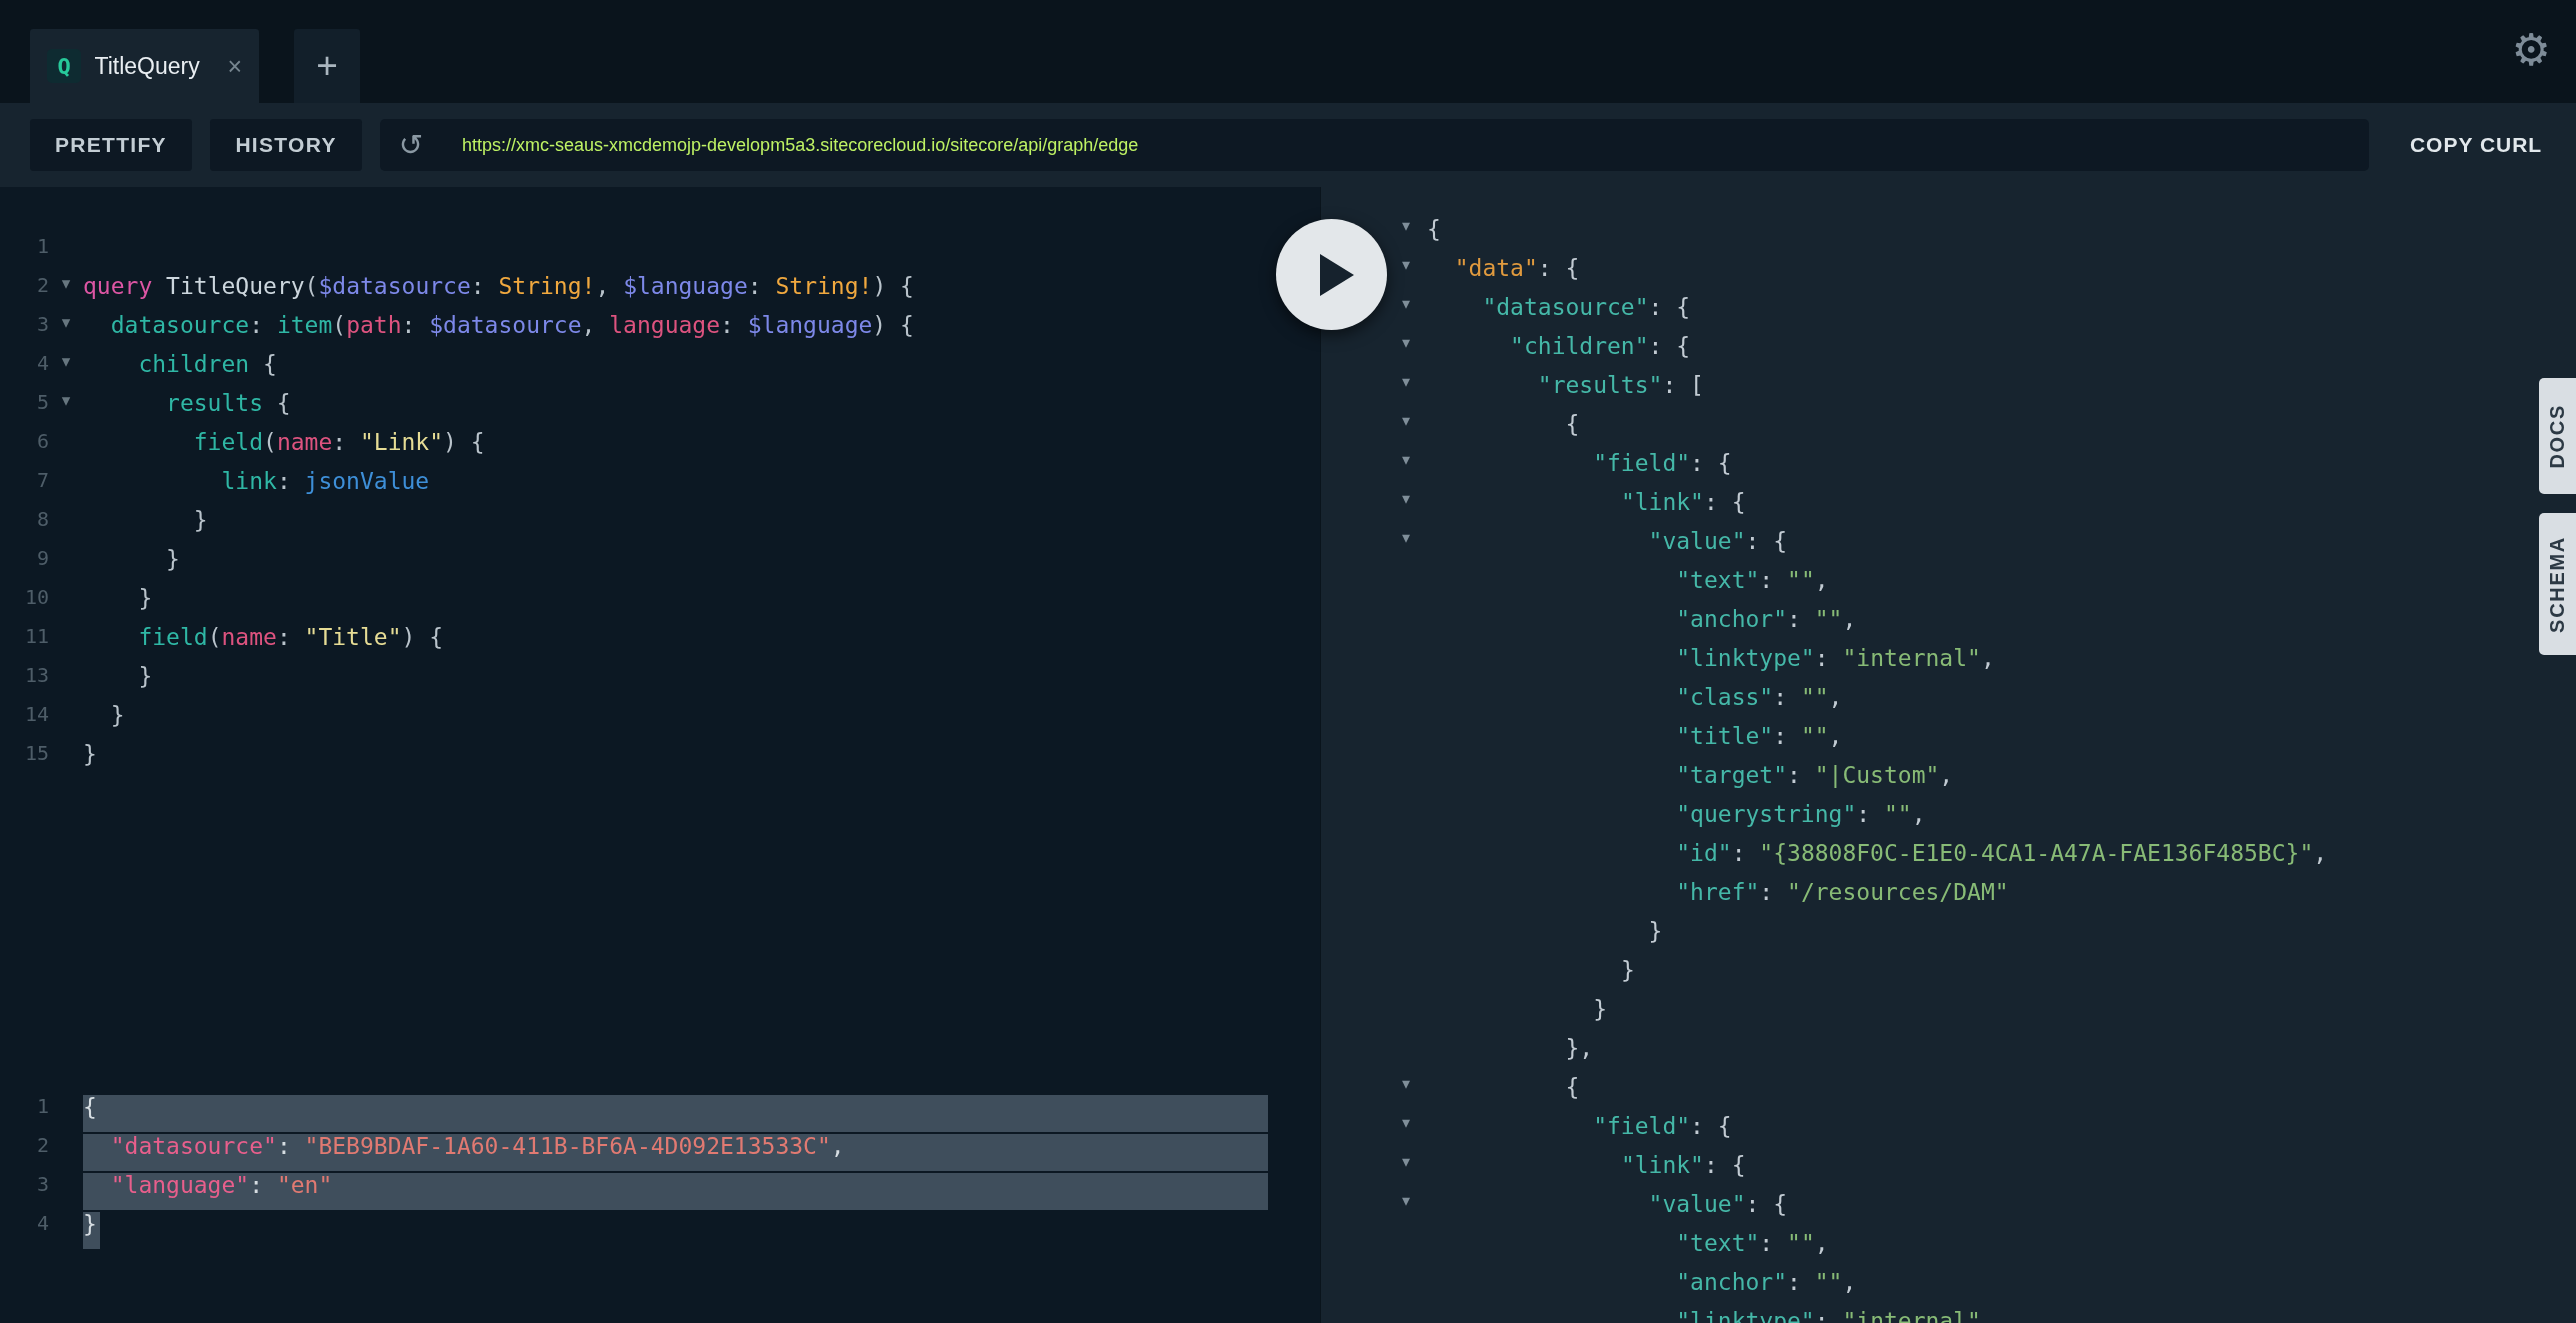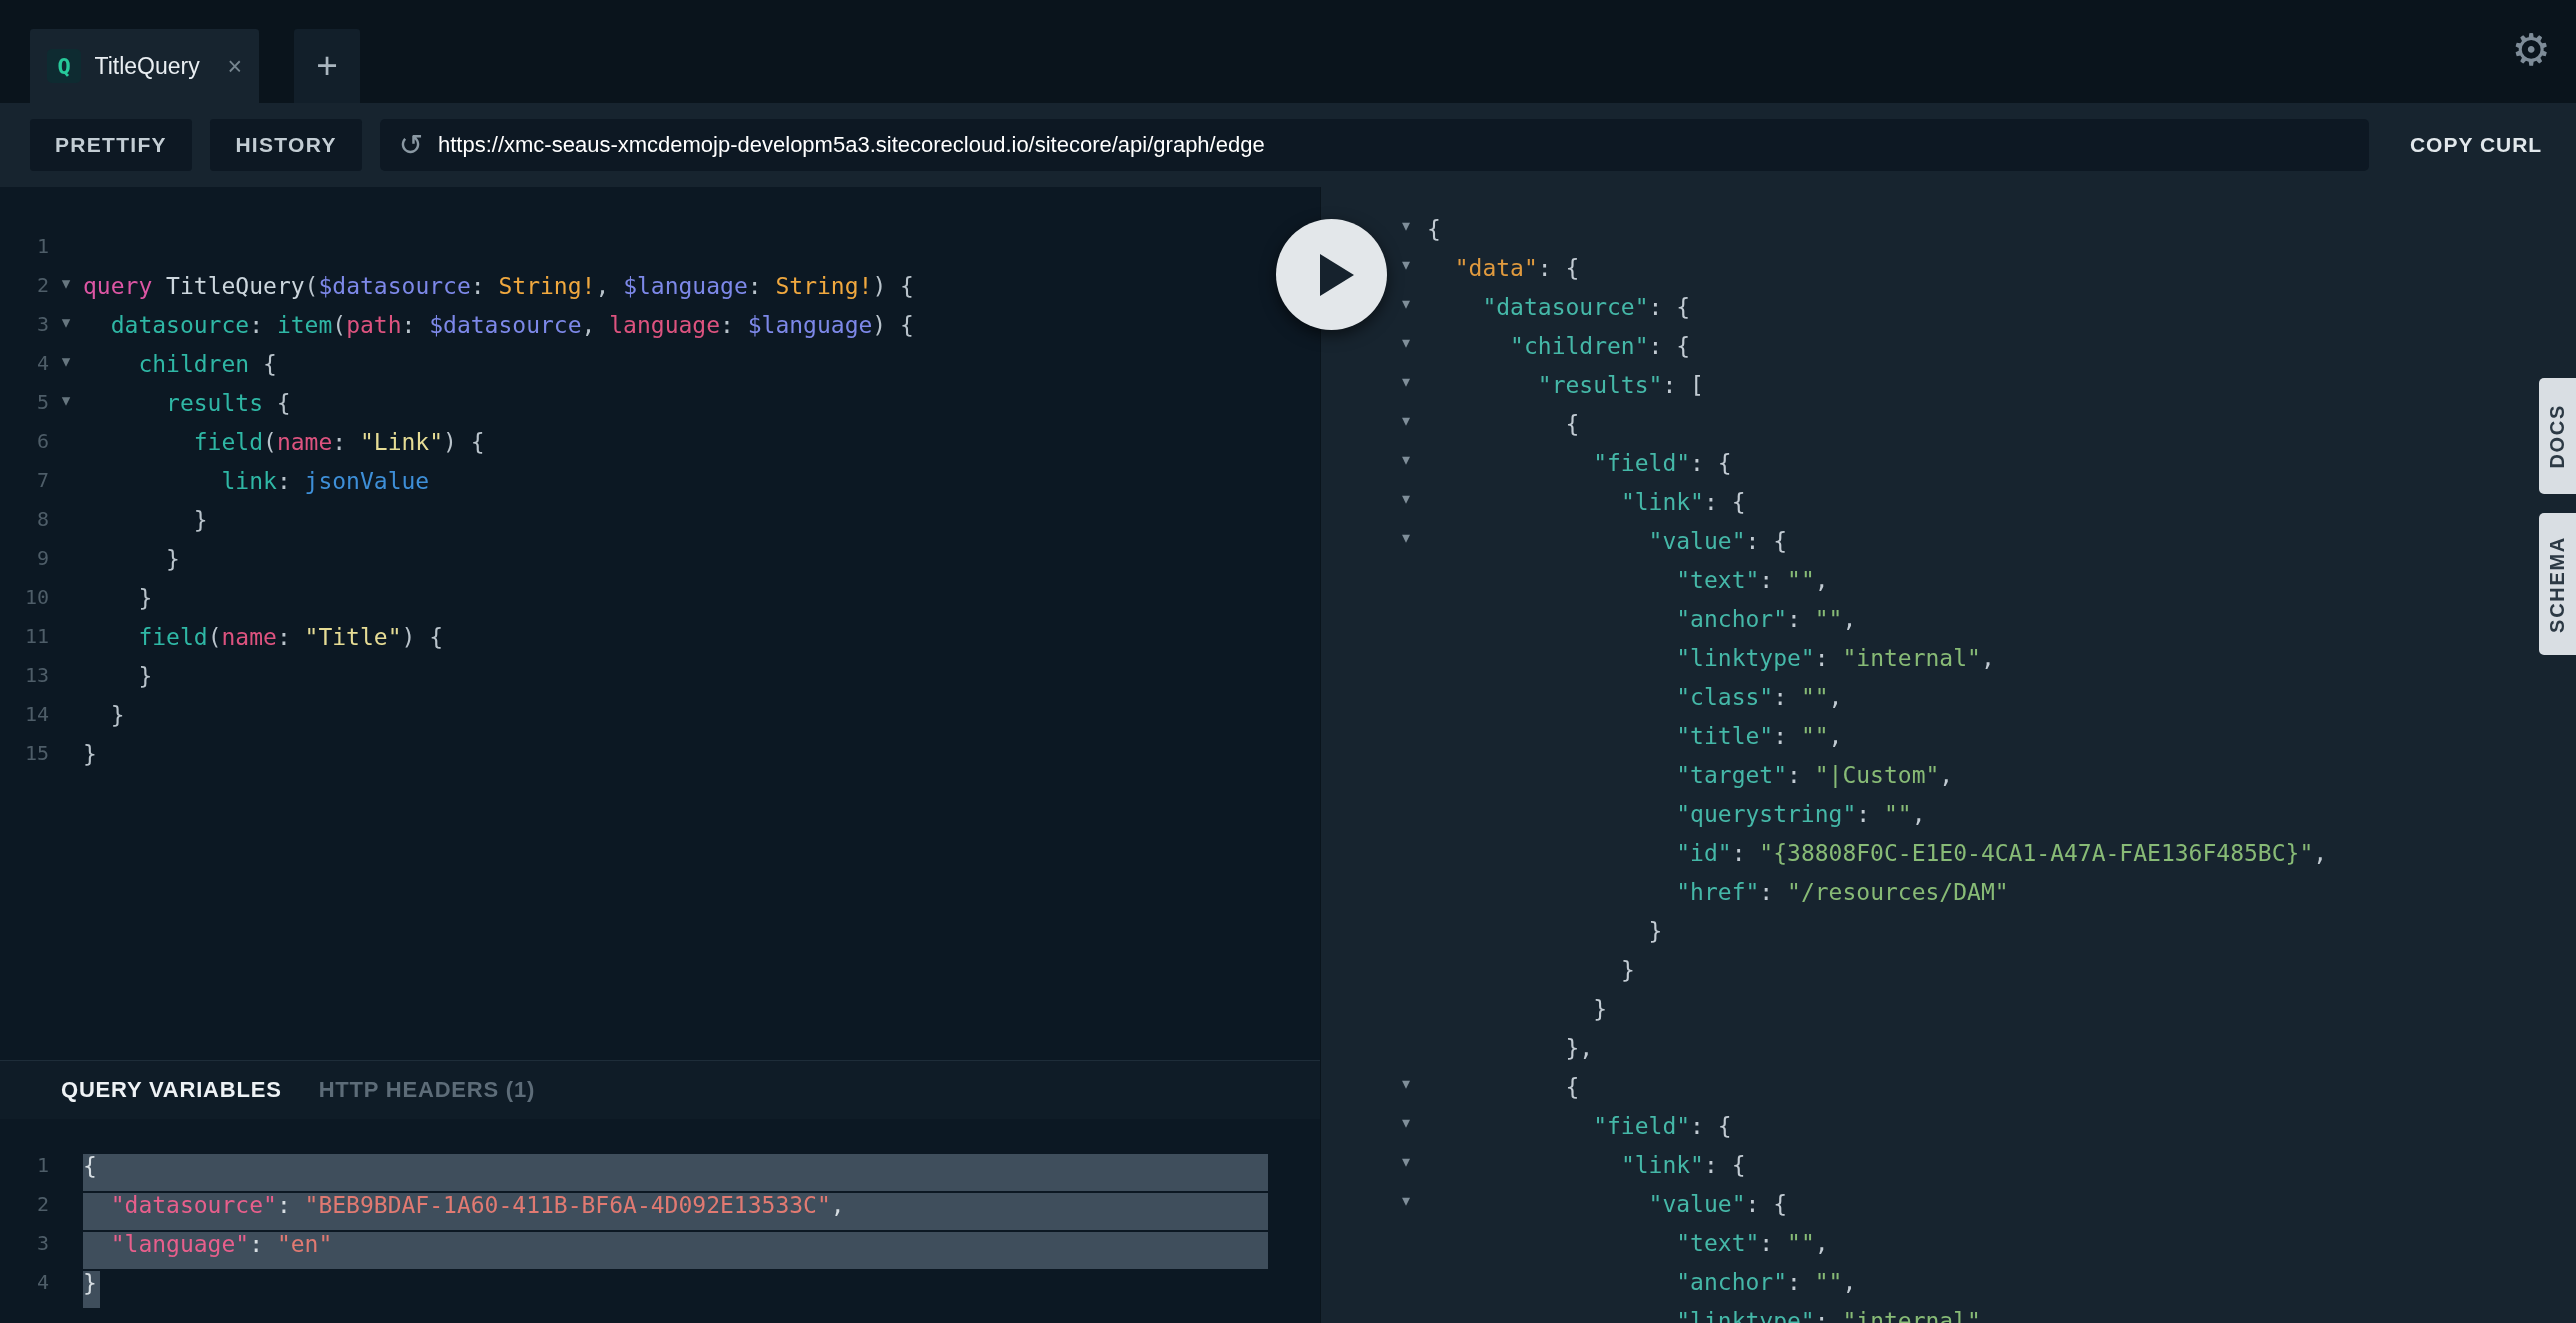--- a/index.html
+++ b/index.html
@@ -30,21 +30,21 @@
   .gear { position:absolute; right:25px; top:23.6px; color:#7e8c98; font-size:44px; font-family:"DejaVu Sans",sans-serif; cursor:pointer; }
 
   
   .toolbar { height:84px; background:var(--panel-bg,#17242f); display:flex; align-items:center; padding:0 11.8px 0 30px; gap:18.5px;justify-content:center; }
   .tbtn {
     height:52px; padding:0 25px; background:var(--control-bg,#0d1823); border:none; border-radius:3.4px;
     color:#c3cdd4; font:700 21px "Liberation Sans",sans-serif; letter-spacing:1.3px; cursor:pointer;
   }
   .urlbar { flex:1; height:52px; background:var(--control-bg,#0d1823); border-radius:5px; display:flex; align-items:center; padding:0 18.5px; gap:15px; }
   .replay { color:#8a98a3; font-size:29px; font-family:"DejaVu Sans",sans-serif; line-height:1; }
-  .url { color:#ffffff; font-size:22px; white-space:nowrap; }
+  .url { color:#bef264; font-size:18px; white-space:nowrap;margin-left:24px; }
   .copycurl {
     height:52px; padding:0 22px; background:transparent; border:none; color:#e2e8ec;
     font:700 21px "Liberation Sans",sans-serif; letter-spacing:1px; cursor:pointer;
   }
 
   
   .main { display:flex; height:1136px; position:relative; }
   .left { width:1320px; display:flex; flex-direction:column; background:var(--editor-bg,#0c1823); }
   .right { flex:1; background:var(--panel-bg,#17242f); border-left:1.7px solid #0a141c; padding-top:29px; overflow:hidden; }
 
@@ -203,24 +203,20 @@
             <span class="ln">14</span>
             <span class="fold"></span>
             <span class="code"><span class="tk-punc">  }</span></span>
           </div>
           <div class="code-row">
             <span class="ln">15</span>
             <span class="fold"></span>
             <span class="code"><span class="tk-punc">}</span></span>
           </div>
         </div>
-      <div class="vars-header">
-        <span class="vh-active">QUERY VARIABLES</span>
-        <span class="vh-inactive">HTTP HEADERS (1)</span>
-      </div>
       <div class="vars-editor" id="vars-editor">
           <div class="code-row">
             <span class="sel sel-full"></span>
             <span class="ln">1</span>
             <span class="fold"></span>
             <span class="code"><span class="tk-vpunc">{</span></span>
           </div>
           <div class="code-row">
             <span class="sel sel-full"></span>
             <span class="ln">2</span>

